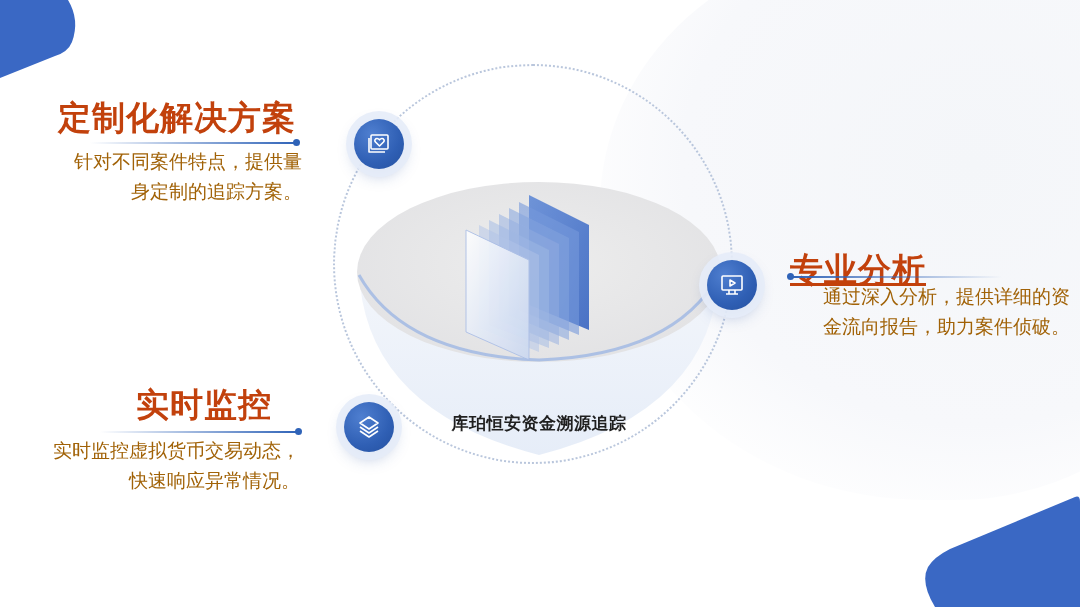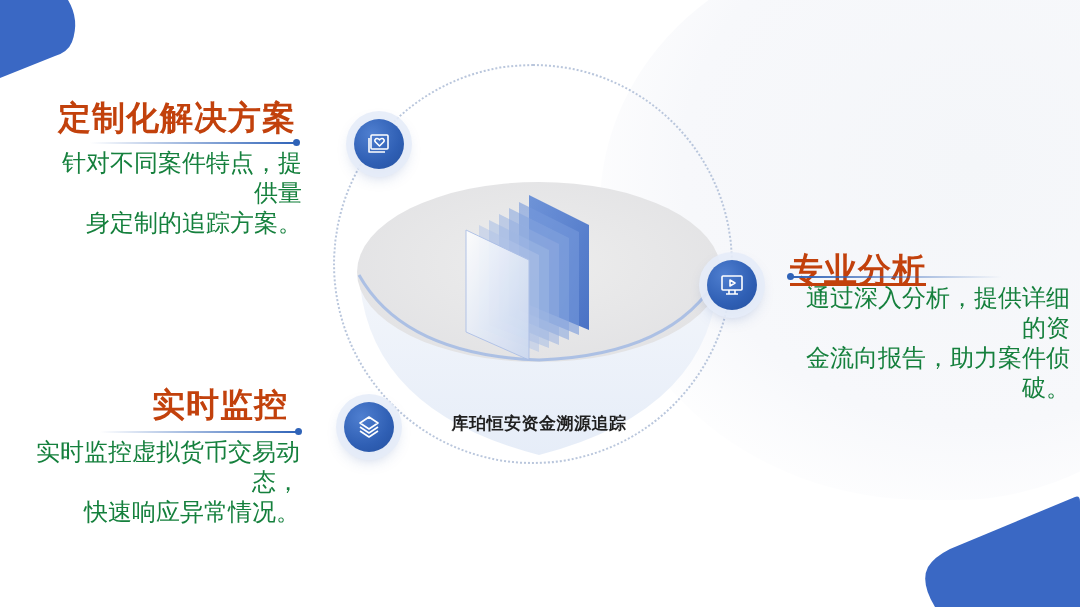--- a/index.html
+++ b/index.html
@@ -32,38 +32,38 @@
   .badge-2 { left: 707px; top: 260px; }
   .badge-3 { left: 344px; top: 402px; }
 
   .feature-title {
     position: absolute; font-weight: bold; color: #c2410c; font-size: 33px; letter-spacing: 1px;
     font-family: "DejaVu Sans", sans-serif;
   }
   .feature-line { position: absolute; height: 2px; }
   .feature-dot { position: absolute; width: 7px; height: 7px; border-radius: 50%; background: #2f63b8; }
   .feature-desc {
-    position: absolute; color: #15803d; font-size: 24px; line-height: 30px;
-    font-family: Liberation Sans, sans-serif;
+    position: absolute; color: #a16207; font-size: 19px; line-height: 30px;
+    font-family: Liberation Mono, monospace;
   }
 
   
   .f1-title { left: 58px; top: 96px; }
   .f1-line { left: 90px; top: 142px; width: 206px; background: linear-gradient(to right, rgba(47,99,184,0) 0%, #2f63b8 100%); }
   .f1-dot { left: 293px; top: 139px; }
   .f1-desc { left: 52px; top: 148px; width: 250px; text-align: right; }
 
   
   .f2-title { left: 790px; top: 248px; text-decoration: underline; }
   .f2-line { left: 792px; top: 276px; width: 210px; background: linear-gradient(to right, #2f63b8 0%, rgba(47,99,184,0) 100%); }
   .f2-dot { left: 787px; top: 273px; }
   .f2-desc { left: 790px; top: 283px; width: 280px; text-align: right; }
 
   
-  .f3-title { left: 152px; top: 383px; }
+  .f3-title { left: 136px; top: 383px; }
   .f3-line { left: 100px; top: 431px; width: 198px; background: linear-gradient(to right, rgba(47,99,184,0) 0%, #2f63b8 100%); }
   .f3-dot { left: 295px; top: 428px; }
   .f3-desc { left: 30px; top: 437px; width: 270px; text-align: right; }
 
   .center-label {
     position: absolute; left: 354px; top: 412px; width: 370px; text-align: center;
     font-size: 17px; font-weight: bold; color: #1f1f1f; letter-spacing: 0.5px;
   }
 </style>
 </head>

